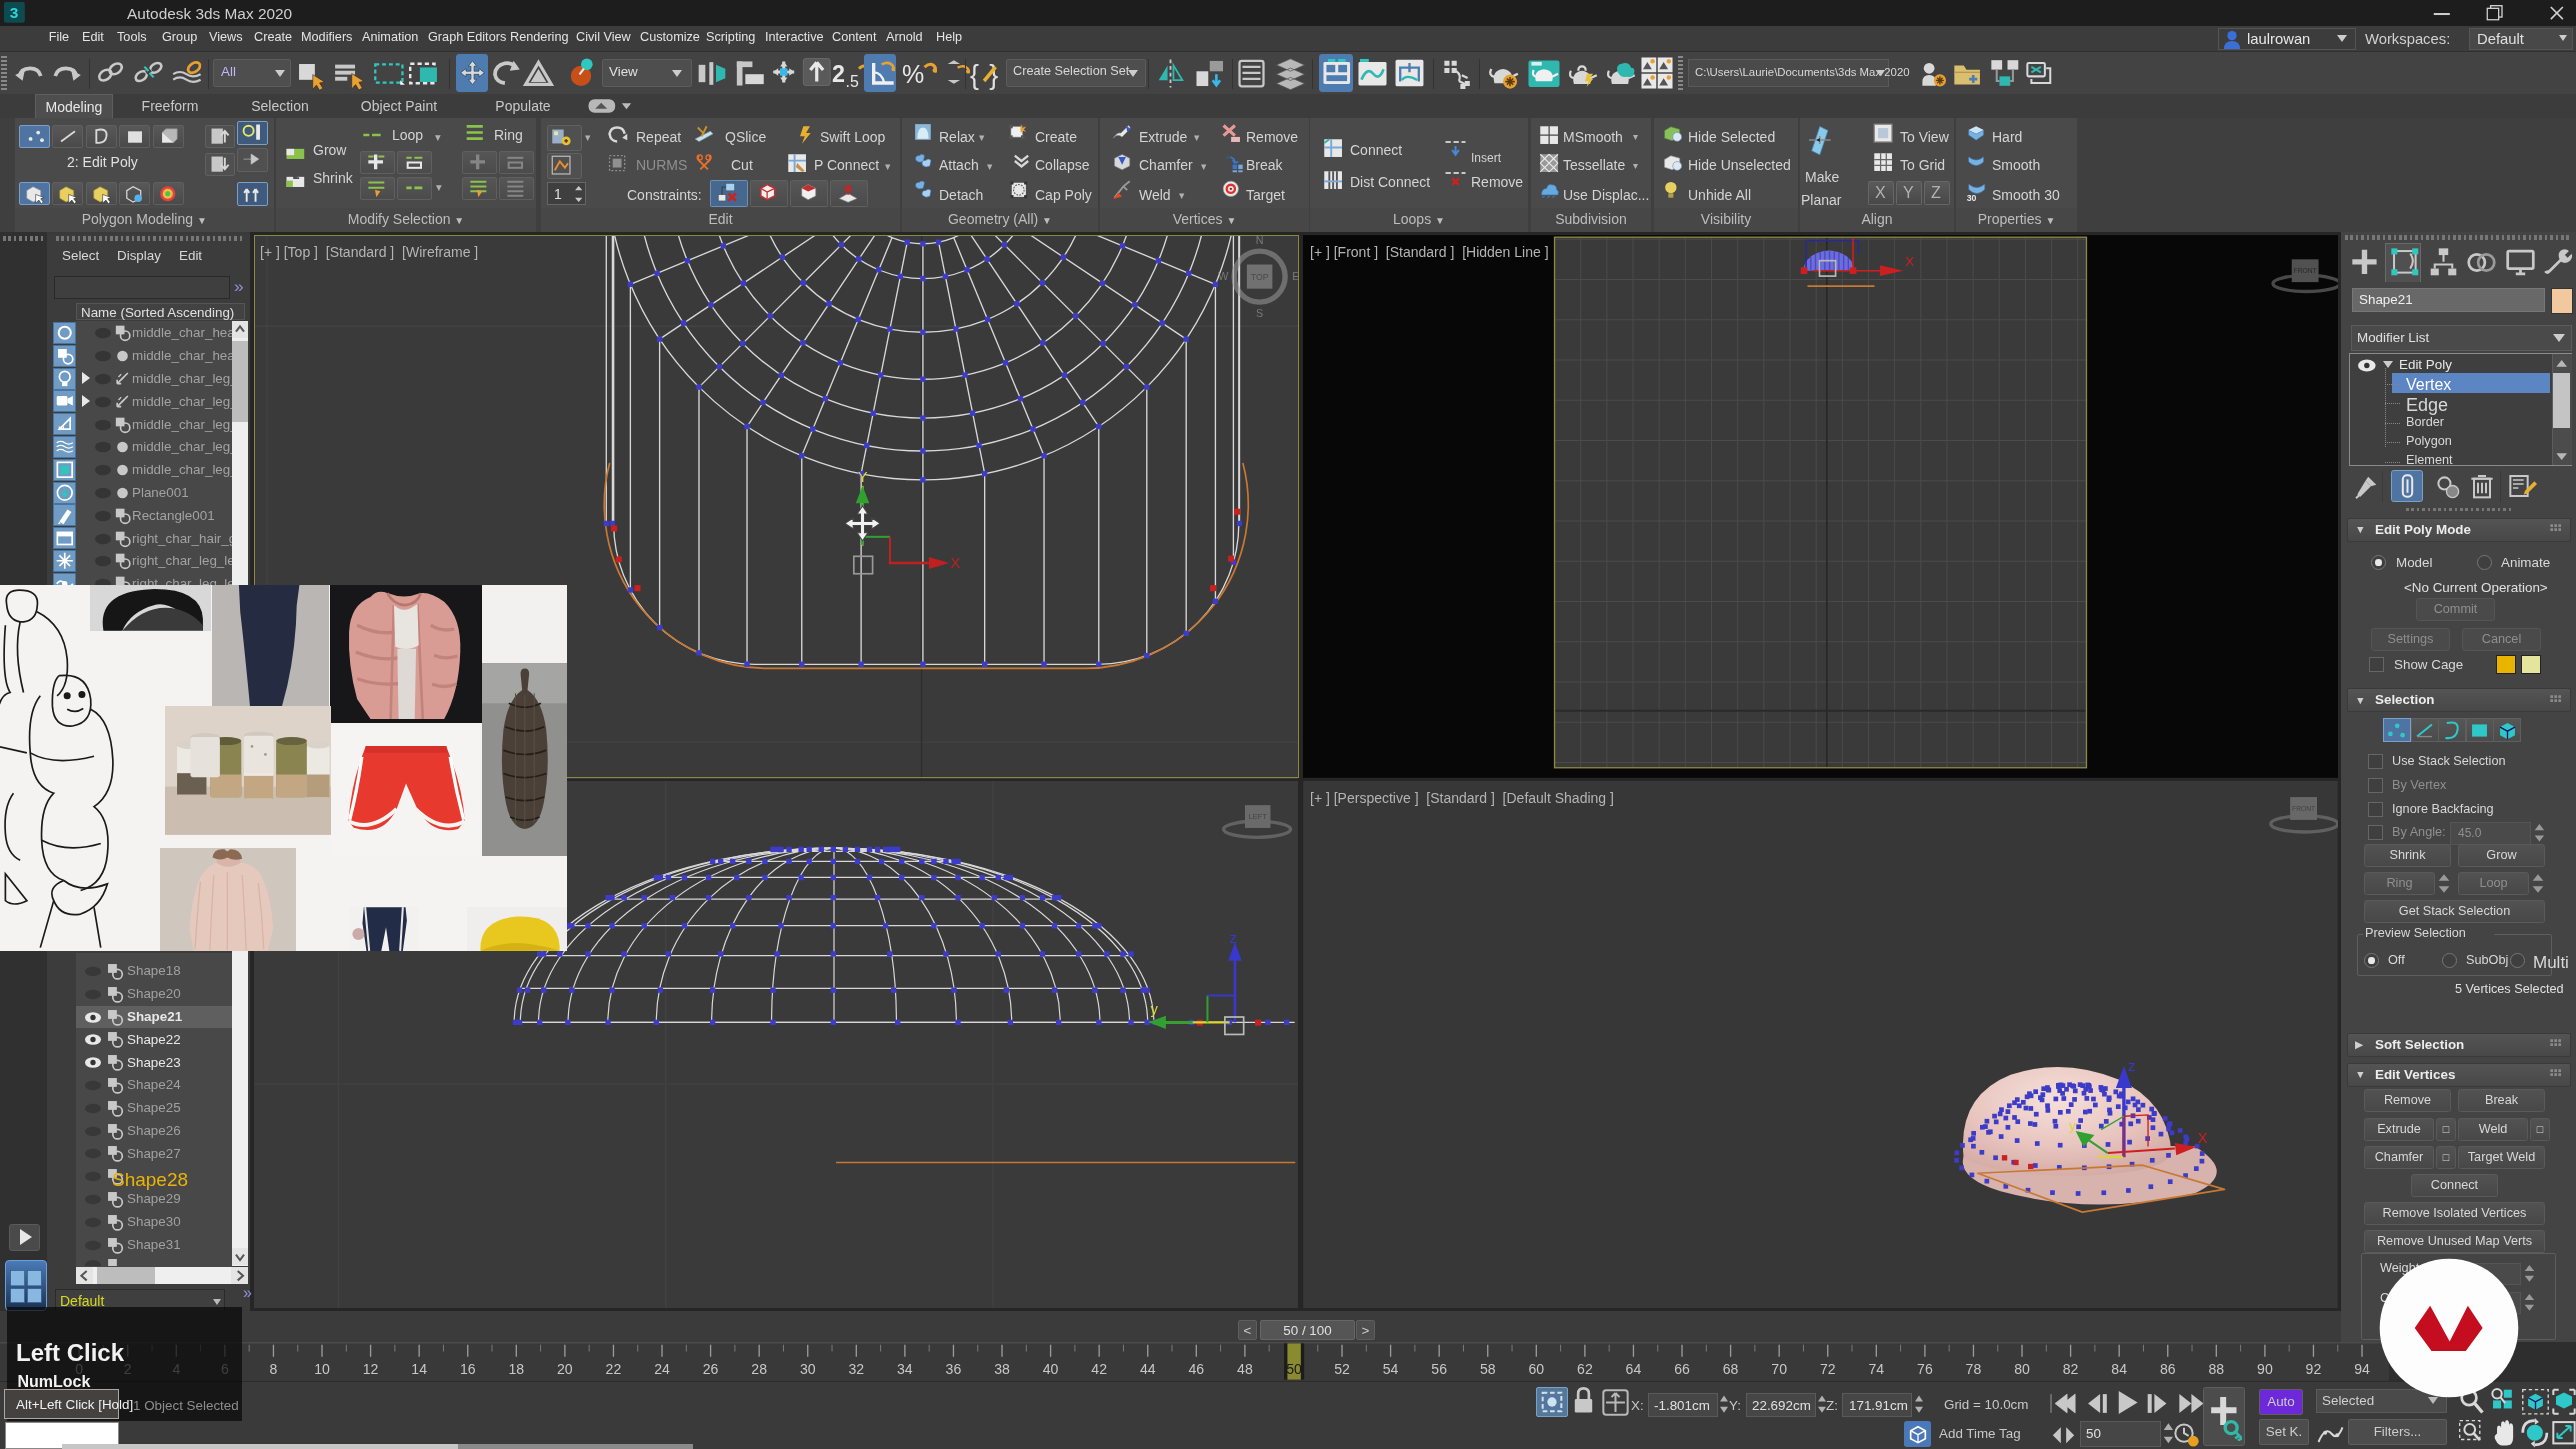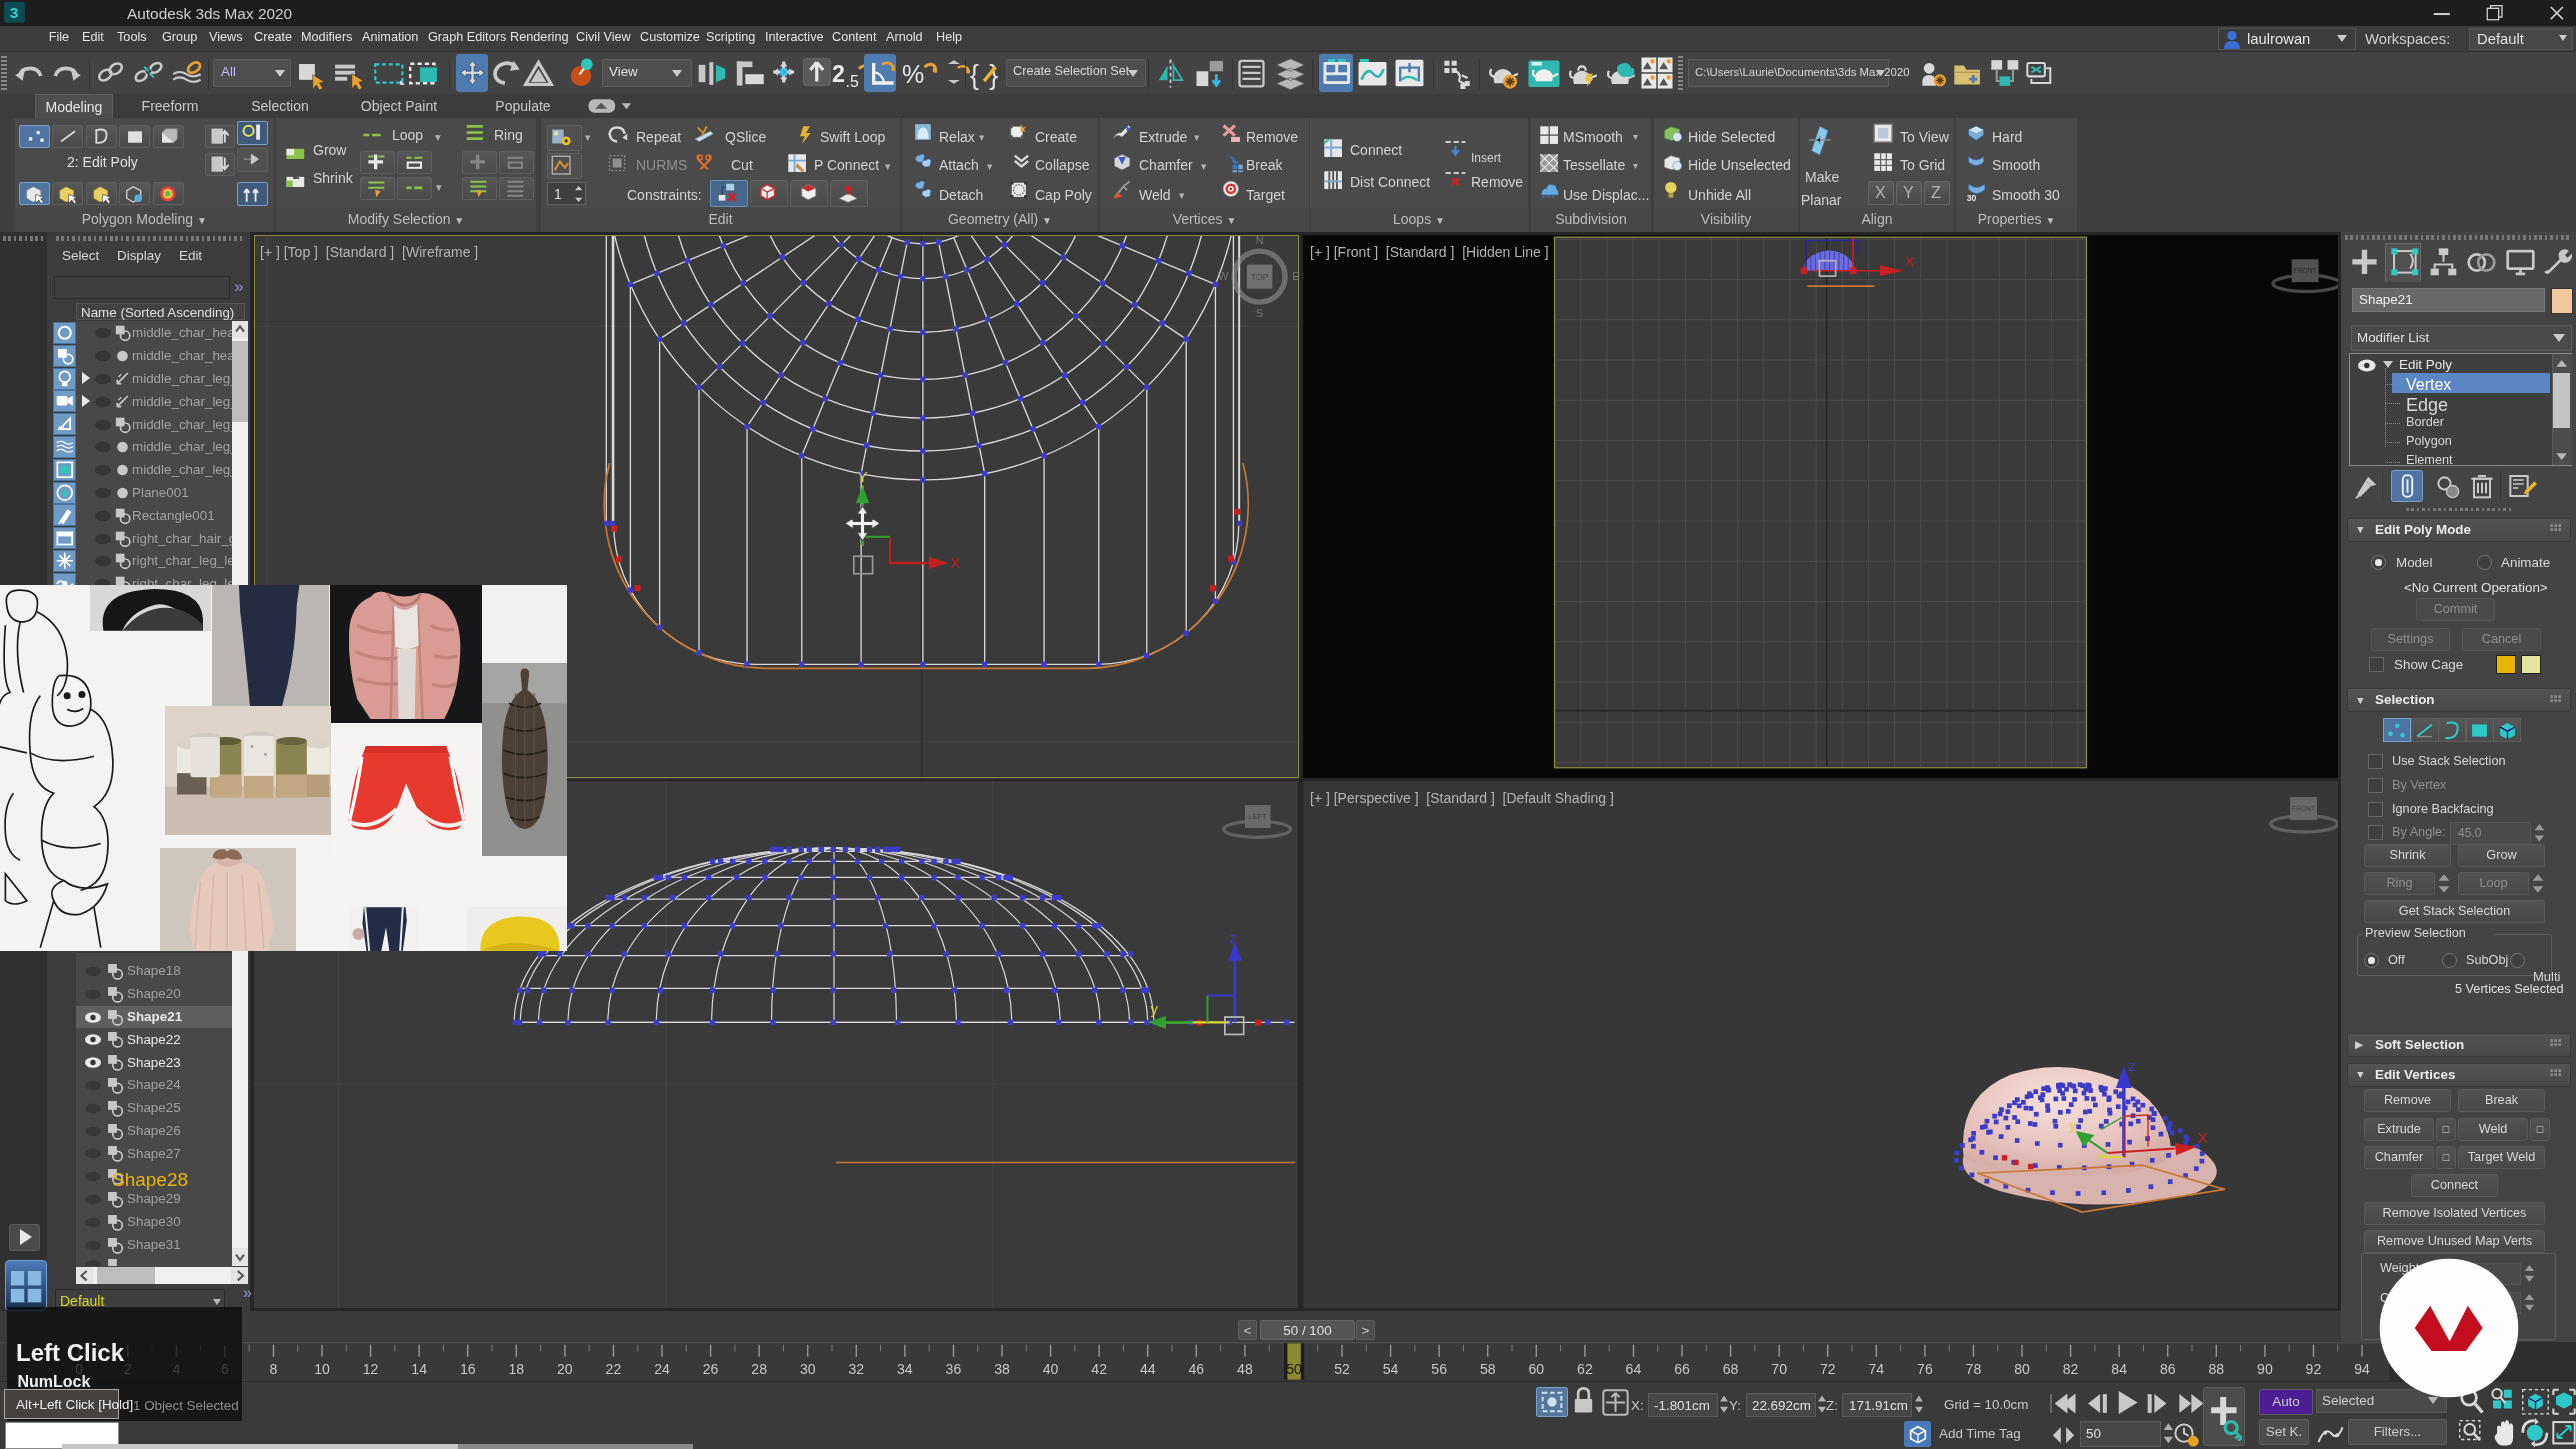--- a/index.html
+++ b/index.html
@@ -1966,21 +1966,21 @@
     <circle cx="18" cy="18" r="13" fill="none" stroke="#c8c8c8" stroke-width="3"></circle>
     <path d="M18 10 L18 18 L25 22" stroke="#c8c8c8" stroke-width="3" fill="none"></path>
     <circle cx="32" cy="30" r="8" fill="#e8a020"></circle>
   </svg>
 <div class="abs" style="left:2203px;top:1387px;width:42px;height:59px;background:#4c4c4c;border:0.7px solid #5e5e5e;border-radius:2.7px"></div>
 <svg class="abs" style="left:2207px;top:1393px" width="35" height="48" viewBox="0 0 52 72">
     <path d="M24 6 L24 48 M6 26 L44 26" stroke="#d8d8d8" stroke-width="9"></path>
     <circle cx="36" cy="52" r="9" fill="none" stroke="#30b8a8" stroke-width="5"></circle>
     <path d="M42 58 L52 68 L46 71 M48 64 L42 68" stroke="#30b8a8" stroke-width="4" fill="none"></path>
   </svg>
-<div class="abs" style="left:2259px;top:1389px;width:54px;height:25.5px;background:#4c1d95;border:0.7px solid #5e5e5e;border-radius:2px">
+<div class="abs" style="left:2259px;top:1389px;width:44px;height:25.5px;background:#6d28d9;border:0.7px solid #5e5e5e;border-radius:2px">
     <div style="text-align:center;font-size:13.4px;color:#ccc;line-height:24px">Auto</div>
   </div>
 <div class="abs" style="left:2259px;top:1419px;width:50px;height:25.5px;background:#4c4c4c;border:0.7px solid #5e5e5e;border-radius:2px">
     <div style="text-align:center;font-size:13.4px;color:#ccc;line-height:24px">Set K.</div>
   </div>
 <div class="abs" style="left:2316px;top:1389px;width:131px;height:24px;background:#4a4a4a;border:0.7px solid #5a5a5a"></div>
 <div class="abs" style="left:2322px;top:1393px;font-size:13.4px;color:#d0d0d0;font-weight:normal;white-space:nowrap;">Selected</div>
 <div class="abs" style="left:2428px;top:1397px;width:0;height:0;border-left:5.4px solid transparent;border-right:5.4px solid transparent;border-top:7.4px solid #bbb"></div>
 <svg class="abs" style="left:2317px;top:1422px" width="27" height="24" viewBox="0 0 40 36">
     <path d="M2 30 Q12 6 22 18 Q30 28 38 8" fill="none" stroke="#d8d8d8" stroke-width="3"></path>
@@ -2215,21 +2215,21 @@
     <div style="text-align:center;font-size:12.7px;color:#d8d8d8;line-height:21.5px">Get Stack Selection</div>
   </div>
 <div class="abs" style="left:2357px;top:934px;width:195px;height:42px;border:0.7px solid #5e5e5e;border-radius:2px"></div>
 <div class="abs" style="left:2363px;top:924px;width:131px;height:19px;background:#444"></div>
 <div class="abs" style="left:2365px;top:926px;font-size:12.7px;color:#d8d8d8;font-weight:normal;white-space:nowrap;">Preview Selection</div>
 <div class="radio sel" style="left:2364px;top:953px"></div>
 <div class="abs" style="left:2388px;top:953px;font-size:12.7px;color:#d8d8d8;font-weight:normal;white-space:nowrap;">Off</div>
 <div class="radio" style="left:2442px;top:953px"></div>
 <div class="abs" style="left:2466px;top:953px;font-size:12.7px;color:#d8d8d8;font-weight:normal;white-space:nowrap;">SubObj</div>
 <div class="radio" style="left:2510px;top:953px"></div>
-<div class="abs" style="left:2533px;top:953px;font-size:13px;color:#d8d8d8;font-weight:normal;white-space:nowrap;margin-top:16px;">Multi</div>
+<div class="abs" style="left:2533px;top:953px;font-size:17px;color:#d8d8d8;font-weight:normal;white-space:nowrap;">Multi</div>
 <div class="abs" style="left:2455px;top:982px;font-size:12.7px;color:#e0e0e0;font-weight:normal;white-space:nowrap;">5 Vertices Selected</div>
 <div class="abs" style="left:2347px;top:1033px;width:224px;height:24px;background:linear-gradient(#545454,#484848);border:0.7px solid #3a3a3a;border-radius:2px"></div>
 <div class="abs" style="left:2355px;top:1038px;font-size:10.7px;color:#d0d0d0;font-weight:normal;white-space:nowrap;">▶</div>
 <div class="abs" style="left:2375px;top:1037px;font-size:13.4px;color:#ececec;font-weight:bold;white-space:nowrap;">Soft Selection</div>
 <svg class="abs" style="left:2549px;top:1038px" width="16" height="16" viewBox="0 0 24 24">
     <path d="M2 2 h4 v4 h-4 Z M8 2 h4 v4 h-4 Z M14 2 h4 v4 h-4 Z M2 8 h4 v4 h-4 Z M8 8 h4 v4 h-4 Z M14 8 h4 v4 h-4 Z" fill="#8a8a8a"></path>
   </svg>
 <div class="abs" style="left:2347px;top:1063px;width:224px;height:24px;background:linear-gradient(#545454,#484848);border:0.7px solid #3a3a3a;border-radius:2px"></div>
 <div class="abs" style="left:2355px;top:1068px;font-size:10.7px;color:#d0d0d0;font-weight:normal;white-space:nowrap;">▼</div>
 <div class="abs" style="left:2375px;top:1067px;font-size:13.4px;color:#ececec;font-weight:bold;white-space:nowrap;">Edit Vertices</div>

